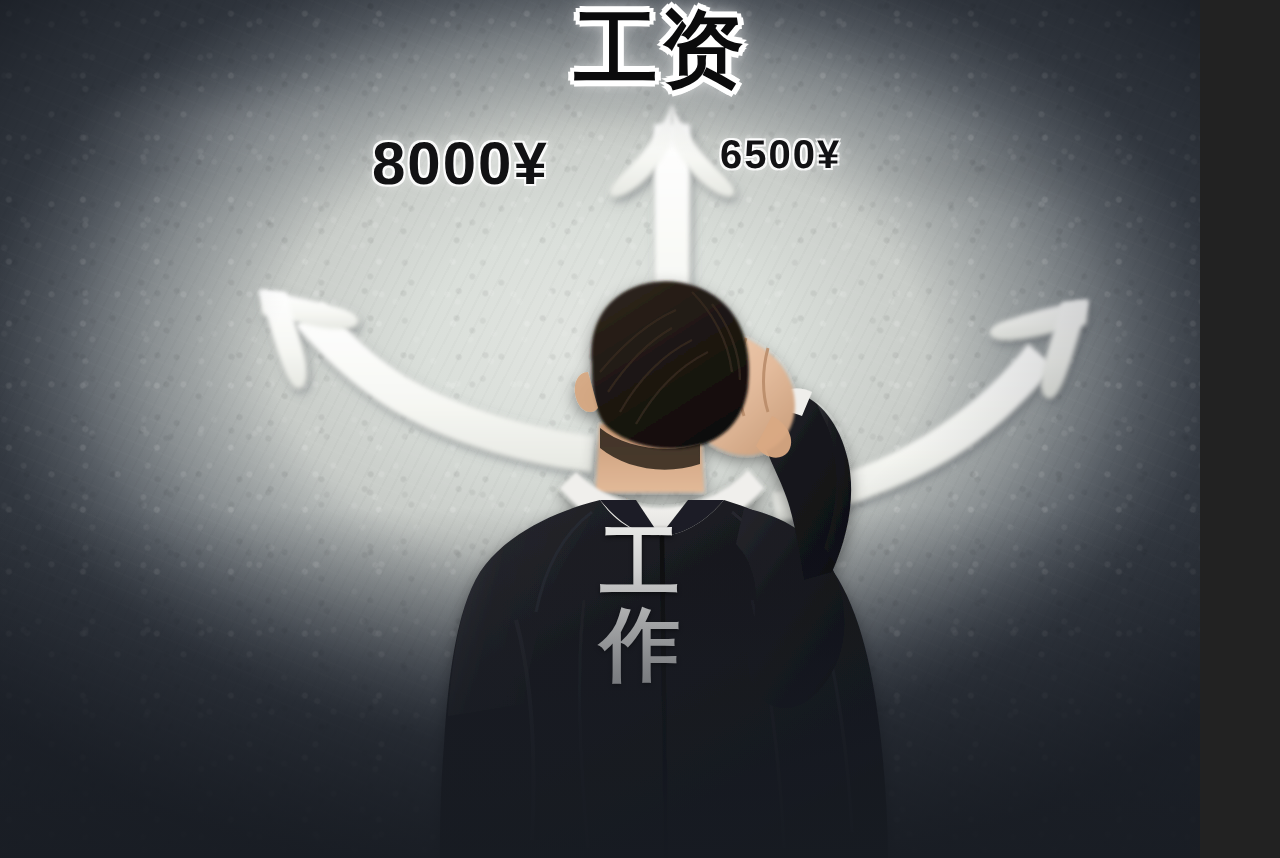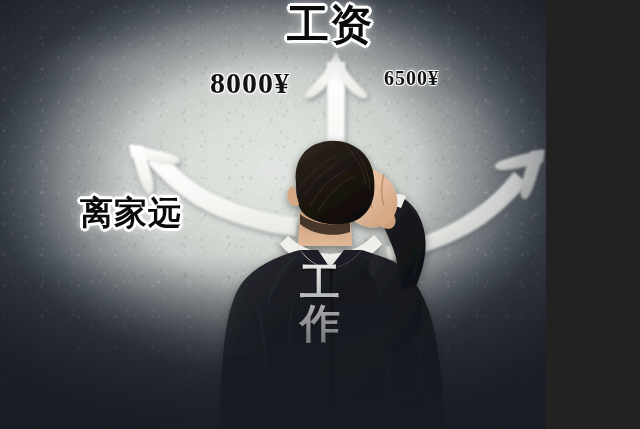--- a/index.html
+++ b/index.html
@@ -6,26 +6,25 @@
     margin: 0;
     padding: 0;
     background: #222;
   }
   body {
     font-family: "Liberation Sans", sans-serif;
   }
 
   #scene {
     position: relative;
-    width: 508px;
+    width: 600px;
     height: 429px;
     overflow: hidden;
     background: #ec4899;
     user-select: none;
-    padding-left: 38px;
   }
 
   
   .wall {
     position: absolute;
     inset: 0;
     background:
       radial-gradient(ellipse 52% 48% at 50% 40%,
         #e2e5e1 0%,
         #dadfda 28%,
@@ -110,30 +109,29 @@
     letter-spacing: 1px;
     text-shadow:
       -2px -2px 0 #fff,  0px -2px 0 #fff,  2px -2px 0 #fff,
       -2px  0px 0 #fff,                    2px  0px 0 #fff,
       -2px  2px 0 #fff,  0px  2px 0 #fff,  2px  2px 0 #fff,
       -3px  0   0 #fff,  3px 0 0 #fff, 0 -3px 0 #fff, 0 3px 0 #fff,
        0 0 7px rgba(255,255,255,.95),
        0 0 14px rgba(255,255,255,.6);
   }
   .num {
-    font-family: Liberation Serif, serif;
+    font-family: Liberation Sans, sans-serif;
     font-weight: 700;
     color: #121214;
     text-shadow:
       -1px -1px 0 rgba(255,255,255,.85),
        1px -1px 0 rgba(255,255,255,.85),
       -1px  1px 0 rgba(255,255,255,.85),
        1px  1px 0 rgba(255,255,255,.85),
        0 0 6px rgba(255,255,255,.7);
-    margin-left: 24px;
   }
 
   #lbl-salary   { left: 287px; top: 4px;   font-size: 42px; }
   #lbl-pay-left { left: 186px; top: 68px;  font-size: 30px; letter-spacing: 1px; }
   #lbl-pay-right{ left: 360px; top: 68px;  font-size: 20px; letter-spacing: 1px; }
   #lbl-far      { left: 80px;  top: 196px; font-size: 33px; }
   #lbl-near     { left: 465px; top: 200px; font-size: 33px; }
 
   
   .jacket-text {
@@ -378,16 +376,15 @@
 
   <div class="vignette"></div>
   <div class="vignette-bottom"></div>
 
   <div id="lbl-salary" class="lbl cjk">工资</div>
 
   <div id="lbl-pay-left" class="lbl num">8000¥</div>
 
   <div id="lbl-pay-right" class="lbl num">6500¥</div>
 
-  <div id="lbl-far" class="lbl cjk">离家远</div>
 
 
 </div>
 
 </body></html>

